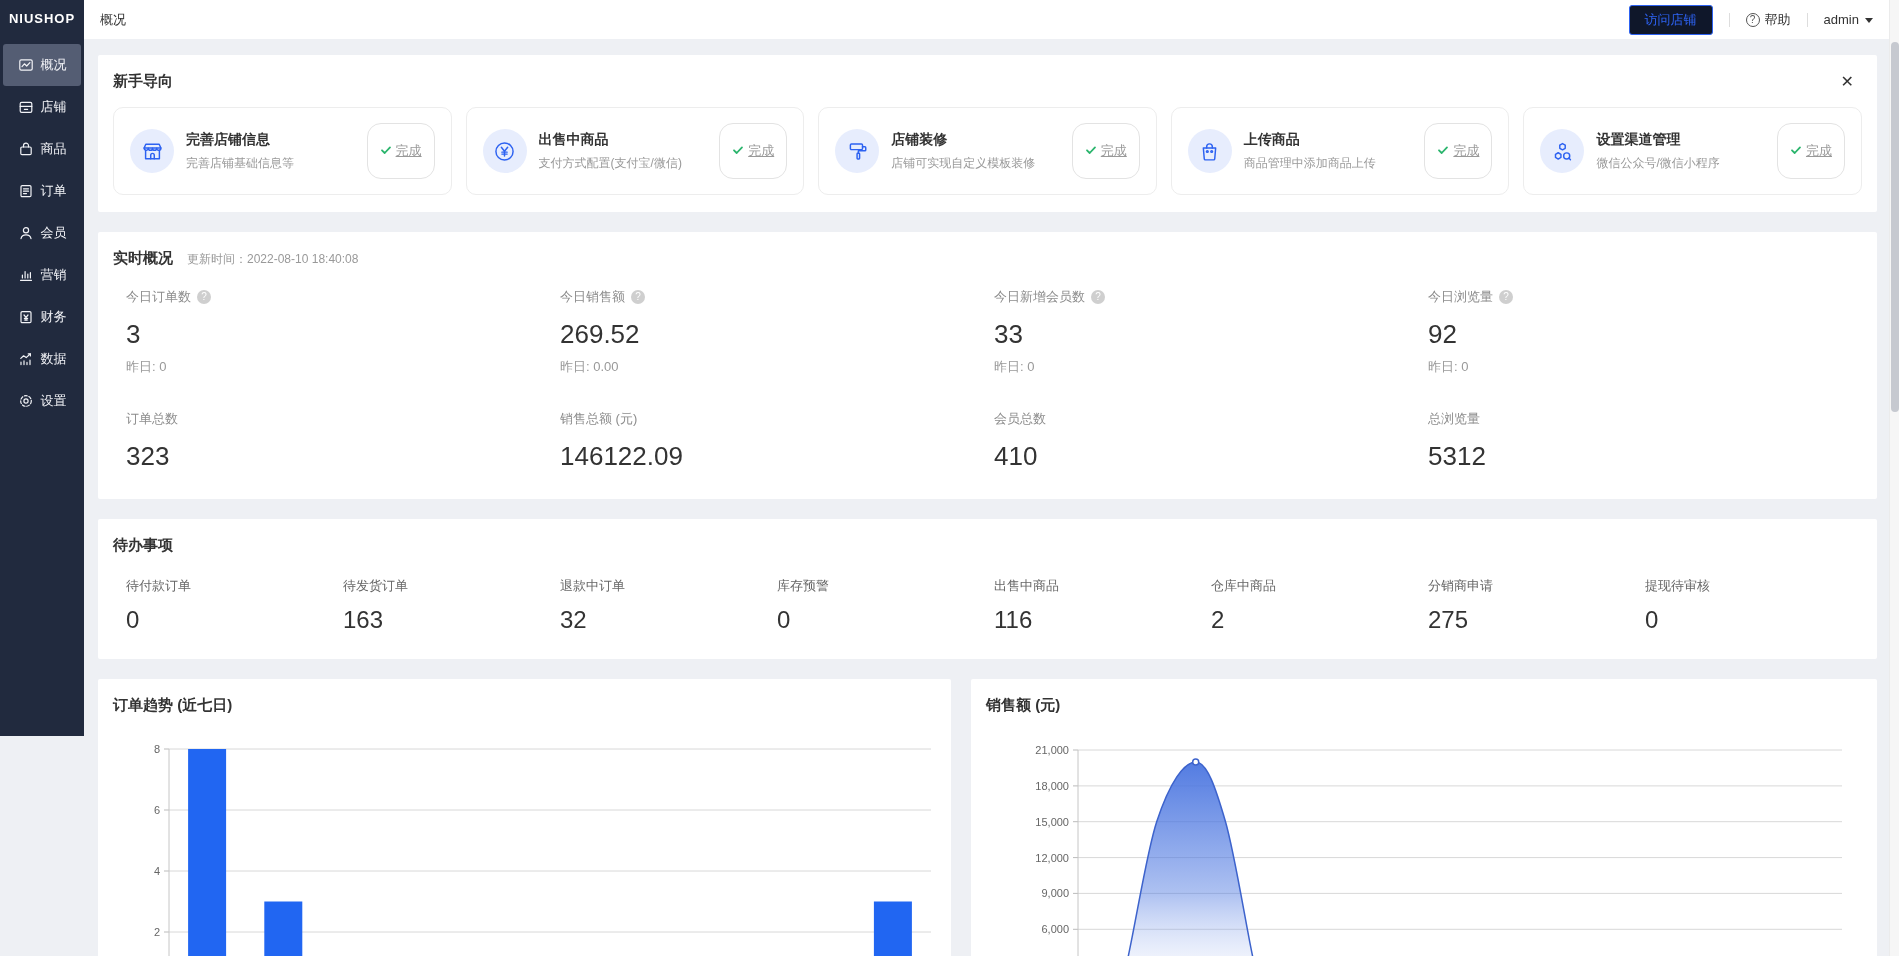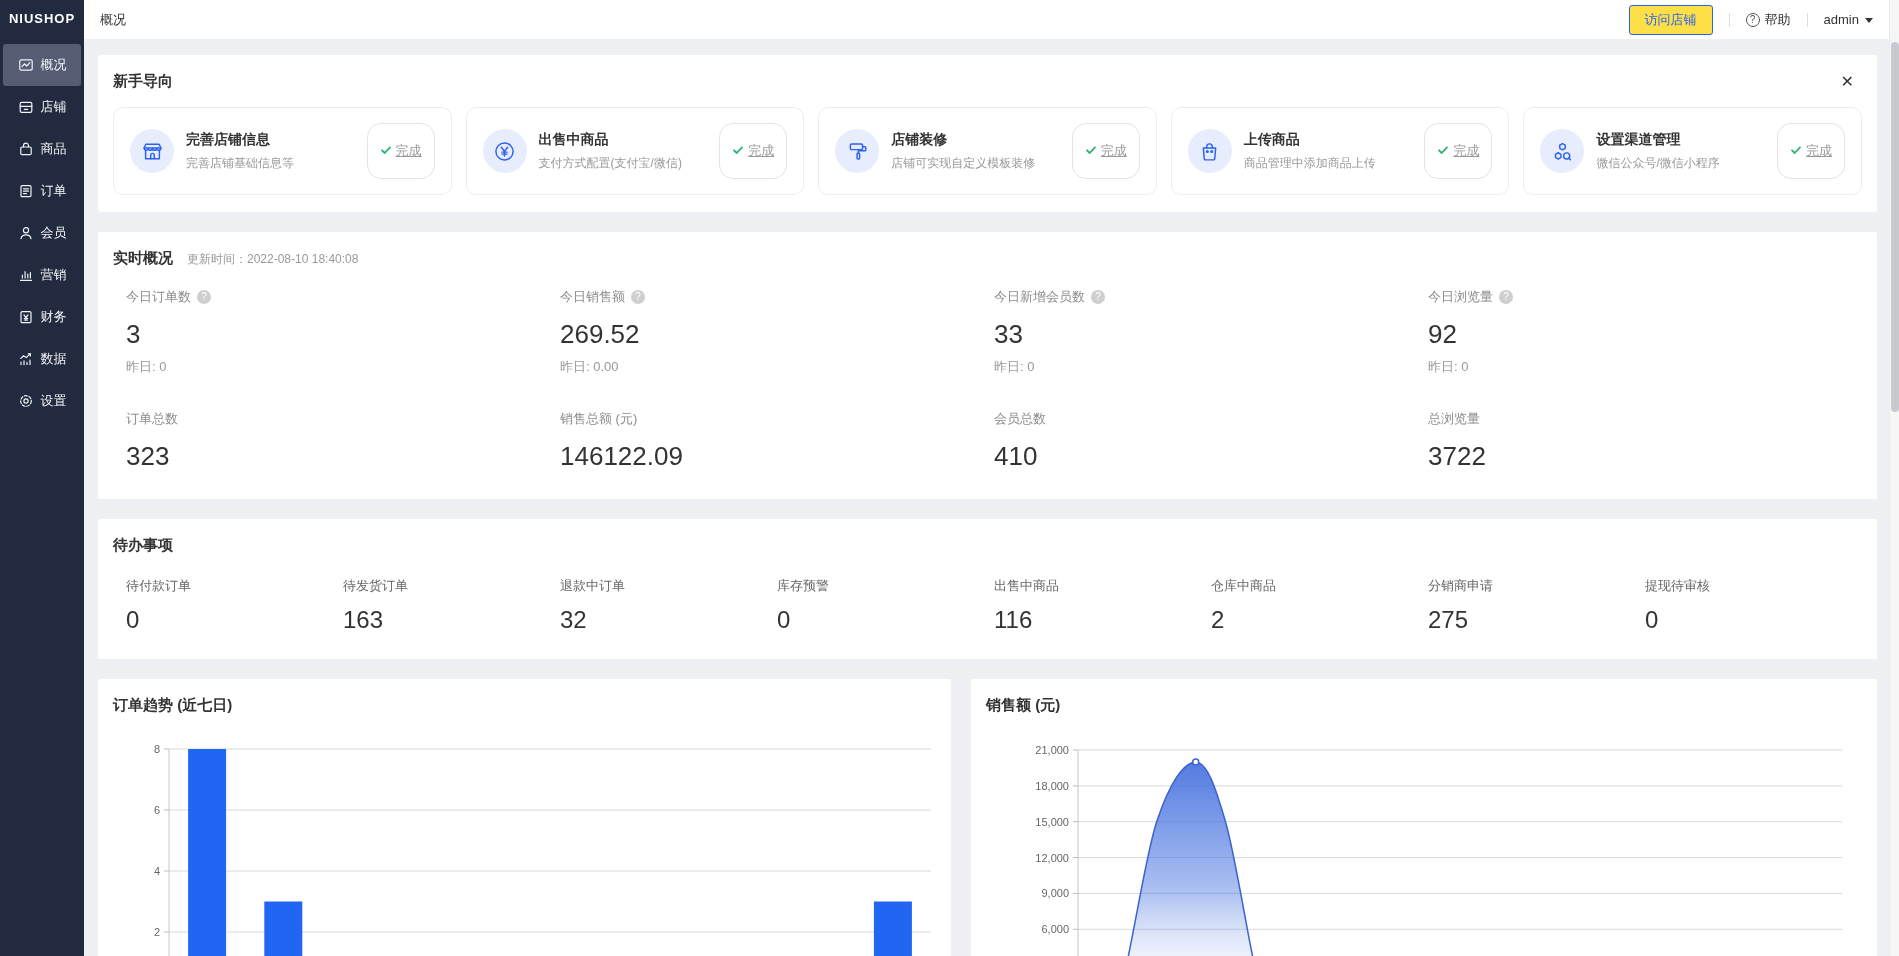--- a/index.html
+++ b/index.html
@@ -1,33 +1,33 @@
 <!DOCTYPE html>
 <html><head>
 <meta charset="utf-8">
 <style>
   html,body{margin:0;padding:0;width:1899px;height:956px;overflow:hidden;
     font-family:"Liberation Sans","DejaVu Sans",sans-serif;background:#eef0f4;}
   *{box-sizing:border-box;}
 
   
-  .sidebar{position:fixed;left:0;top:0;width:84px;height:956px;background:#212a3e;z-index:20;}
+  .sidebar{position:fixed;left:0;top:0;width:84px;height:736px;background:#212a3e;z-index:20;}
   .logo{color:#fff;font-weight:bold;font-size:13px;letter-spacing:1px;text-align:center;padding-top:11px;}
   .menu{margin-top:18px;}
   .menu-item{height:42px;margin:0 3px;border-radius:3px;display:flex;align-items:center;
     justify-content:center;gap:7px;color:#f2f3f7;font-size:13px;cursor:pointer;}
   .menu-item.active{background:#545d73;}
   .menu-item .micon{width:16px;height:16px;display:flex;align-items:center;justify-content:center;}
   .menu-item .micon svg{display:block;}
 
   
   .main{margin-left:84px;}
   .topbar{height:39px;background:#fff;display:flex;align-items:center;padding:0 26px 0 16px;}
   .breadcrumb{font-size:13px;color:#333;flex:1;}
-  .visit-btn{border:1px solid #2d62f1;color:#2d62f1;background:#fde047;font-size:13px;
+  .visit-btn{border:1px solid #2d62f1;color:#2d62f1;background:#0f172a;font-size:13px;
     padding:5px 15px;border-radius:3px;cursor:pointer;text-align:right;}
   .tb-divider{width:1px;height:14px;background:#ddd;margin:0 16px;}
   .tb-help{font-size:13px;color:#333;display:flex;align-items:center;gap:5px;cursor:pointer;}
   .q-outline{width:14px;height:14px;border:1px solid #555;border-radius:50%;color:#555;
     font-size:10px;line-height:12px;text-align:center;display:inline-block;}
   .tb-user{font-size:13px;color:#333;display:flex;align-items:center;gap:6px;cursor:pointer;}
   .caret{width:0;height:0;border-left:4px solid transparent;border-right:4px solid transparent;
     border-top:5px solid #333;margin-top:2px;}
 
   
@@ -312,21 +312,21 @@
           <div>
             <div class="stat-label">销售总额 (元)</div>
             <div class="stat-value">146122.09</div>
           </div>
           <div>
             <div class="stat-label">会员总数</div>
             <div class="stat-value">410</div>
           </div>
           <div>
             <div class="stat-label">总浏览量</div>
-            <div class="stat-value">3722</div>
+            <div class="stat-value">5312</div>
           </div>
         </div>
     </div>
 
     <div class="card">
       <div class="card-title">待办事项</div>
       <div class="todo-grid" id="todo-grid">
           <div>
             <div class="todo-label">待付款订单</div>
             <div class="todo-value">0</div>

